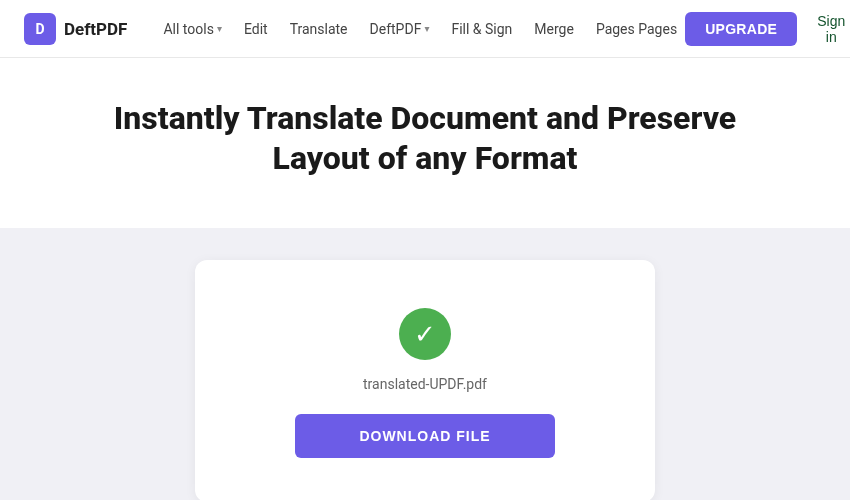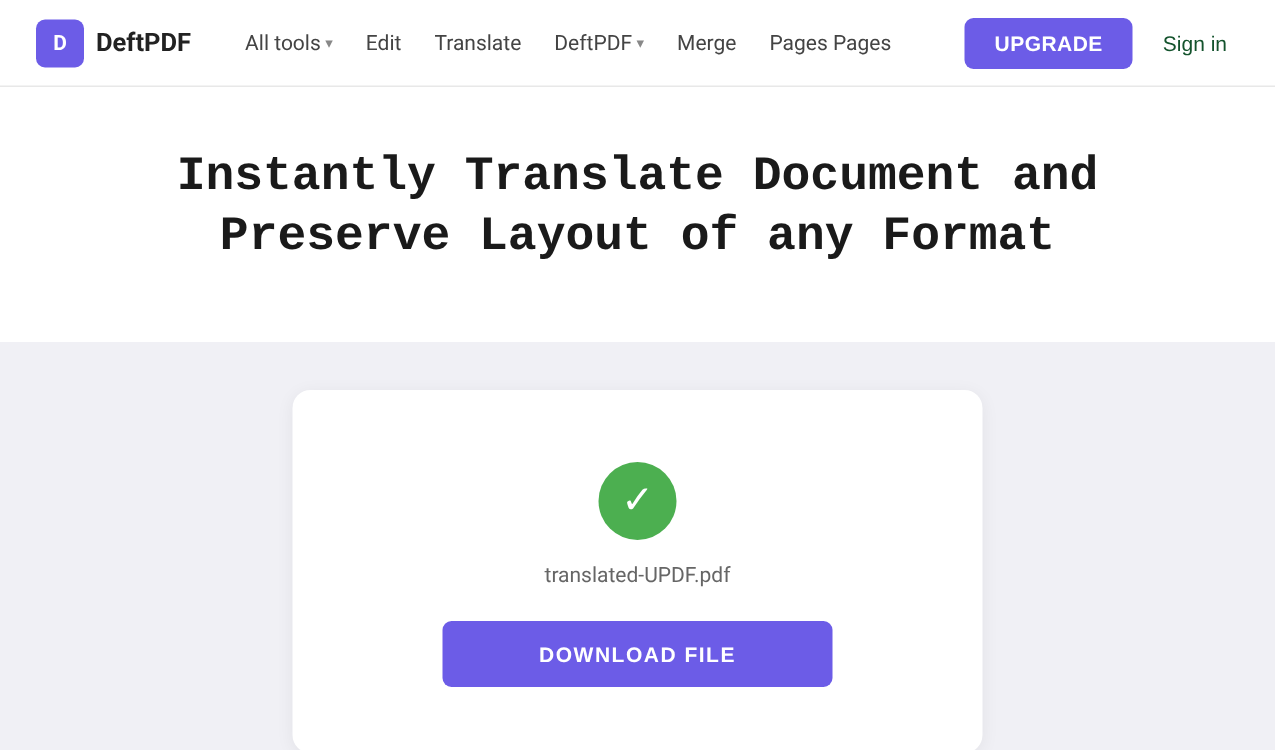--- a/index.html
+++ b/index.html
@@ -106,21 +106,20 @@
       font-size: 14px;
       cursor: pointer;
       padding: 6px 8px;
     }
 
     
     .hero {
       background: #ffffff;
       text-align: center;
       padding: 40px 20px 36px;
-      font-family: Liberation Mono, monospace;
     }
 
     .hero-title {
       font-size: 32px;
       font-weight: 800;
       color: #1a1a1a;
       line-height: 1.25;
       max-width: 680px;
       margin: 0 auto 14px;
     }
@@ -212,20 +211,23 @@
       </div>
       <div class="nav-item">
         <span>Edit</span>
       </div>
       <div class="nav-item">
         <span>Translate</span>
       </div>
       <div class="nav-item">
         <span>DeftPDF</span>
         <span class="chevron">▾</span>
+      </div>
+      <div class="nav-item">
+        <span>Fill &amp; Sign</span>
       </div>
       <div class="nav-item">
         <span>Merge</span>
       </div>
       <div class="nav-item">
         <span>Pages Pages</span>
       </div>
     </nav>
   </div>
 

